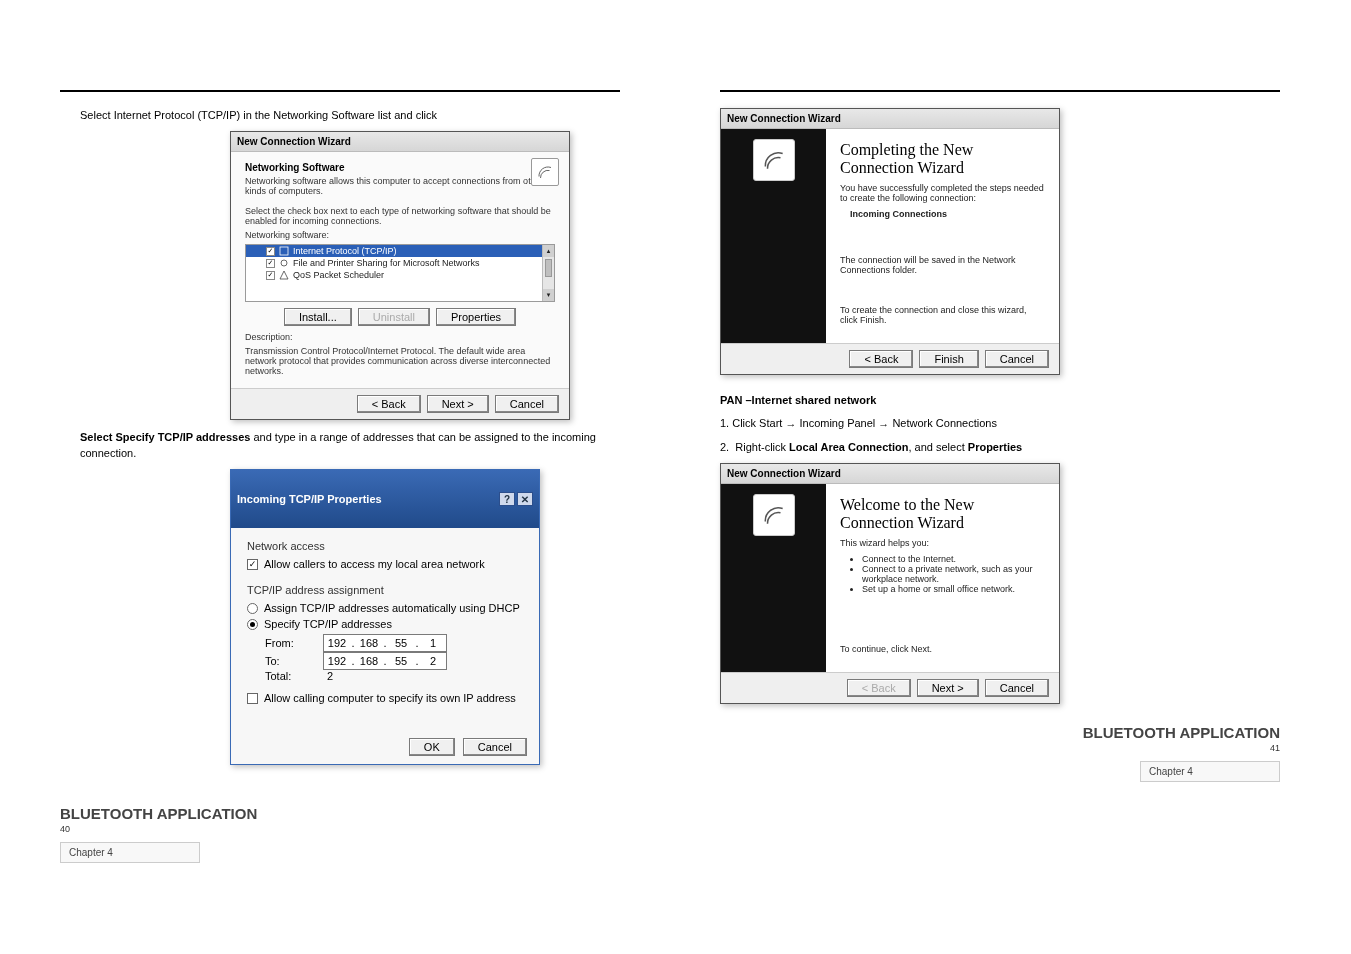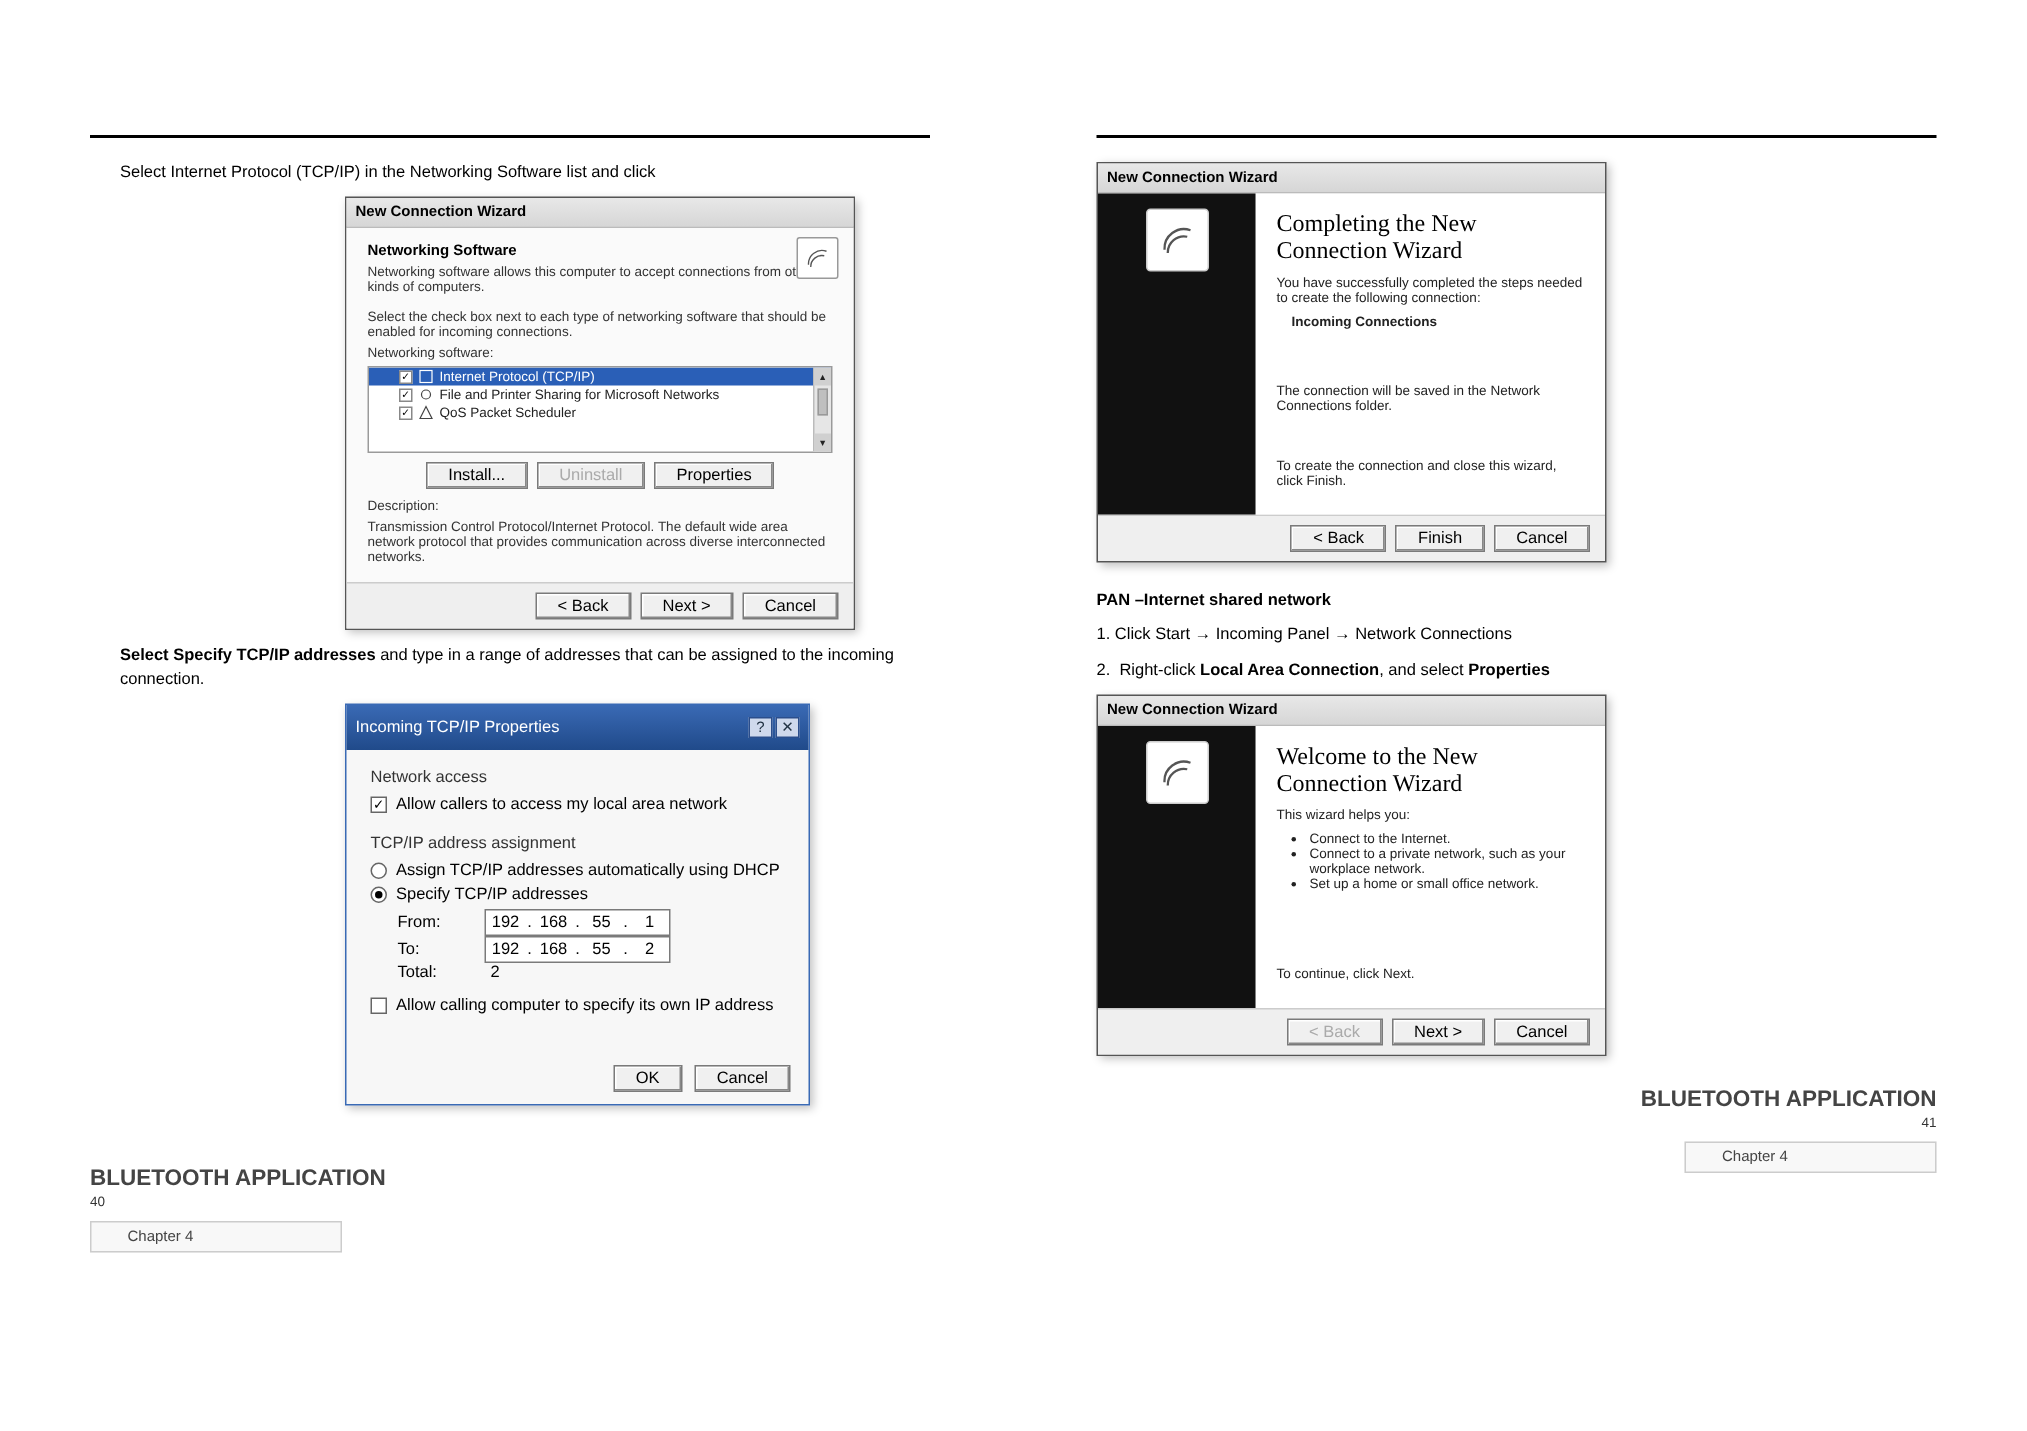--- a/index.html
+++ b/index.html
@@ -1,18 +1,18 @@
 <!DOCTYPE html>
 <html><head>
 <meta charset="utf-8">
 <style>
   * { box-sizing: border-box; margin: 0; padding: 0; }
   body { background: #fff; font-family: "Tahoma", Arial, sans-serif; font-size: 10px; width: 1351px; }
   .page { padding: 90px 60px 40px 60px; }
-  .cols { display: flex; gap: 100px; justify-content: space-between; }
+  .cols { display: flex; gap: 100px; }
   .col { flex: 0 0 560px; }
   .hr-top { border: 0; border-top: 2px solid #000; margin: 0 0 16px 0; }
   .instr { font-size: 11px; color: #000; line-height: 1.4; margin: 8px 0; }
   .instr b, .bold { font-weight: bold; }
   .arrow { font-family: Arial; font-weight: bold; }
 
   
   .win-btn {
     display: inline-block; background: #f0f0f0; border: 1px solid #7a7a7a;
     padding: 2px 14px; font-size: 11px; color: #000;
@@ -61,21 +61,21 @@
   .footer-row { display:flex; gap:6px; justify-content:flex-end; padding:6px 10px; background:#efefef; border-top:1px solid #ccc; }
 
   
   .dlg {
     width: 310px; border: 1px solid #3a6ab5;
     margin: 6px 0 10px 170px; background:#f7f7f7;
     box-shadow: 2px 2px 6px rgba(0,0,0,.25);
   }
   .dlg-title {
     background: linear-gradient(#3a6ab5,#204a8a); color:#fff;
-    padding:8px 6px; font-size:11px; font-weight:normal;
+    padding:22px 6px; font-size:11px; font-weight:bold;
     display:flex; align-items:center; justify-content:space-between;
   }
   .dlg-title .sys { display:flex; gap:2px; }
   .sys-btn { width:16px; height:14px; background:#cfd9ec; color:#234; display:flex; align-items:center; justify-content:center; font-size:10px; border:1px solid #2b4e8c;}
   .dlg-body { padding: 12px 16px; font-size:11px; color:#000; }
   .grp { margin-bottom: 14px; }
   .grp .lbl { color:#333; font-size:11px; margin-bottom:6px; }
   .opt { display:flex; align-items:center; gap:6px; margin:4px 0; }
   .radio { width:11px; height:11px; border:1px solid #666; border-radius:50%; display:inline-flex; align-items:center; justify-content:center; background:#fff;}
   .radio.on::after { content:""; width:5px; height:5px; border-radius:50%; background:#000; }
@@ -101,21 +101,21 @@
   .wiz2 .sidepic .logo {
     width:42px; height:42px; border:1px solid #ccc; background:#fff; border-radius:3px;
     display:flex; align-items:center; justify-content:center;
   }
   .wiz2 .sidepic .logo svg { width:26px; height:26px; stroke:#555; fill:none; stroke-width:1.4; }
   .wiz2 .content { flex:1; background:#fff; padding:12px 14px; font-size:9px; color:#222; min-height:180px; }
   .wiz2 .content h2 { font-family: Georgia, serif; font-weight:normal; font-size:16px; color:#000; margin-bottom:6px; }
   .wiz2 .content .line { margin:6px 0; }
   .wiz2 .content ul { list-style: disc; margin-left: 22px; }
 
-  .chap-bar { background:#f8f8f8; border:1px solid #ccc; padding:4px 24px; font-size:10px; color:#444; margin:8px 0 2px 0; width:168px;}
+  .chap-bar { background:#f8f8f8; border:1px solid #ccc; padding:4px 8px; font-size:10px; color:#444; margin:8px 0 2px 0; width:140px;}
 
   .foot-note { font-size:15px; color:#444; margin-top:4px;font-weight:bold;}
   .pn { text-align:left; font-size:9px; color:#333; margin-top:2px;}
   .pn.right { text-align:right; }
 
   
   .rc-wrap { padding-left: 0px; }
   .instr-offset { padding-left: 20px;}
 </style>
 </head>

